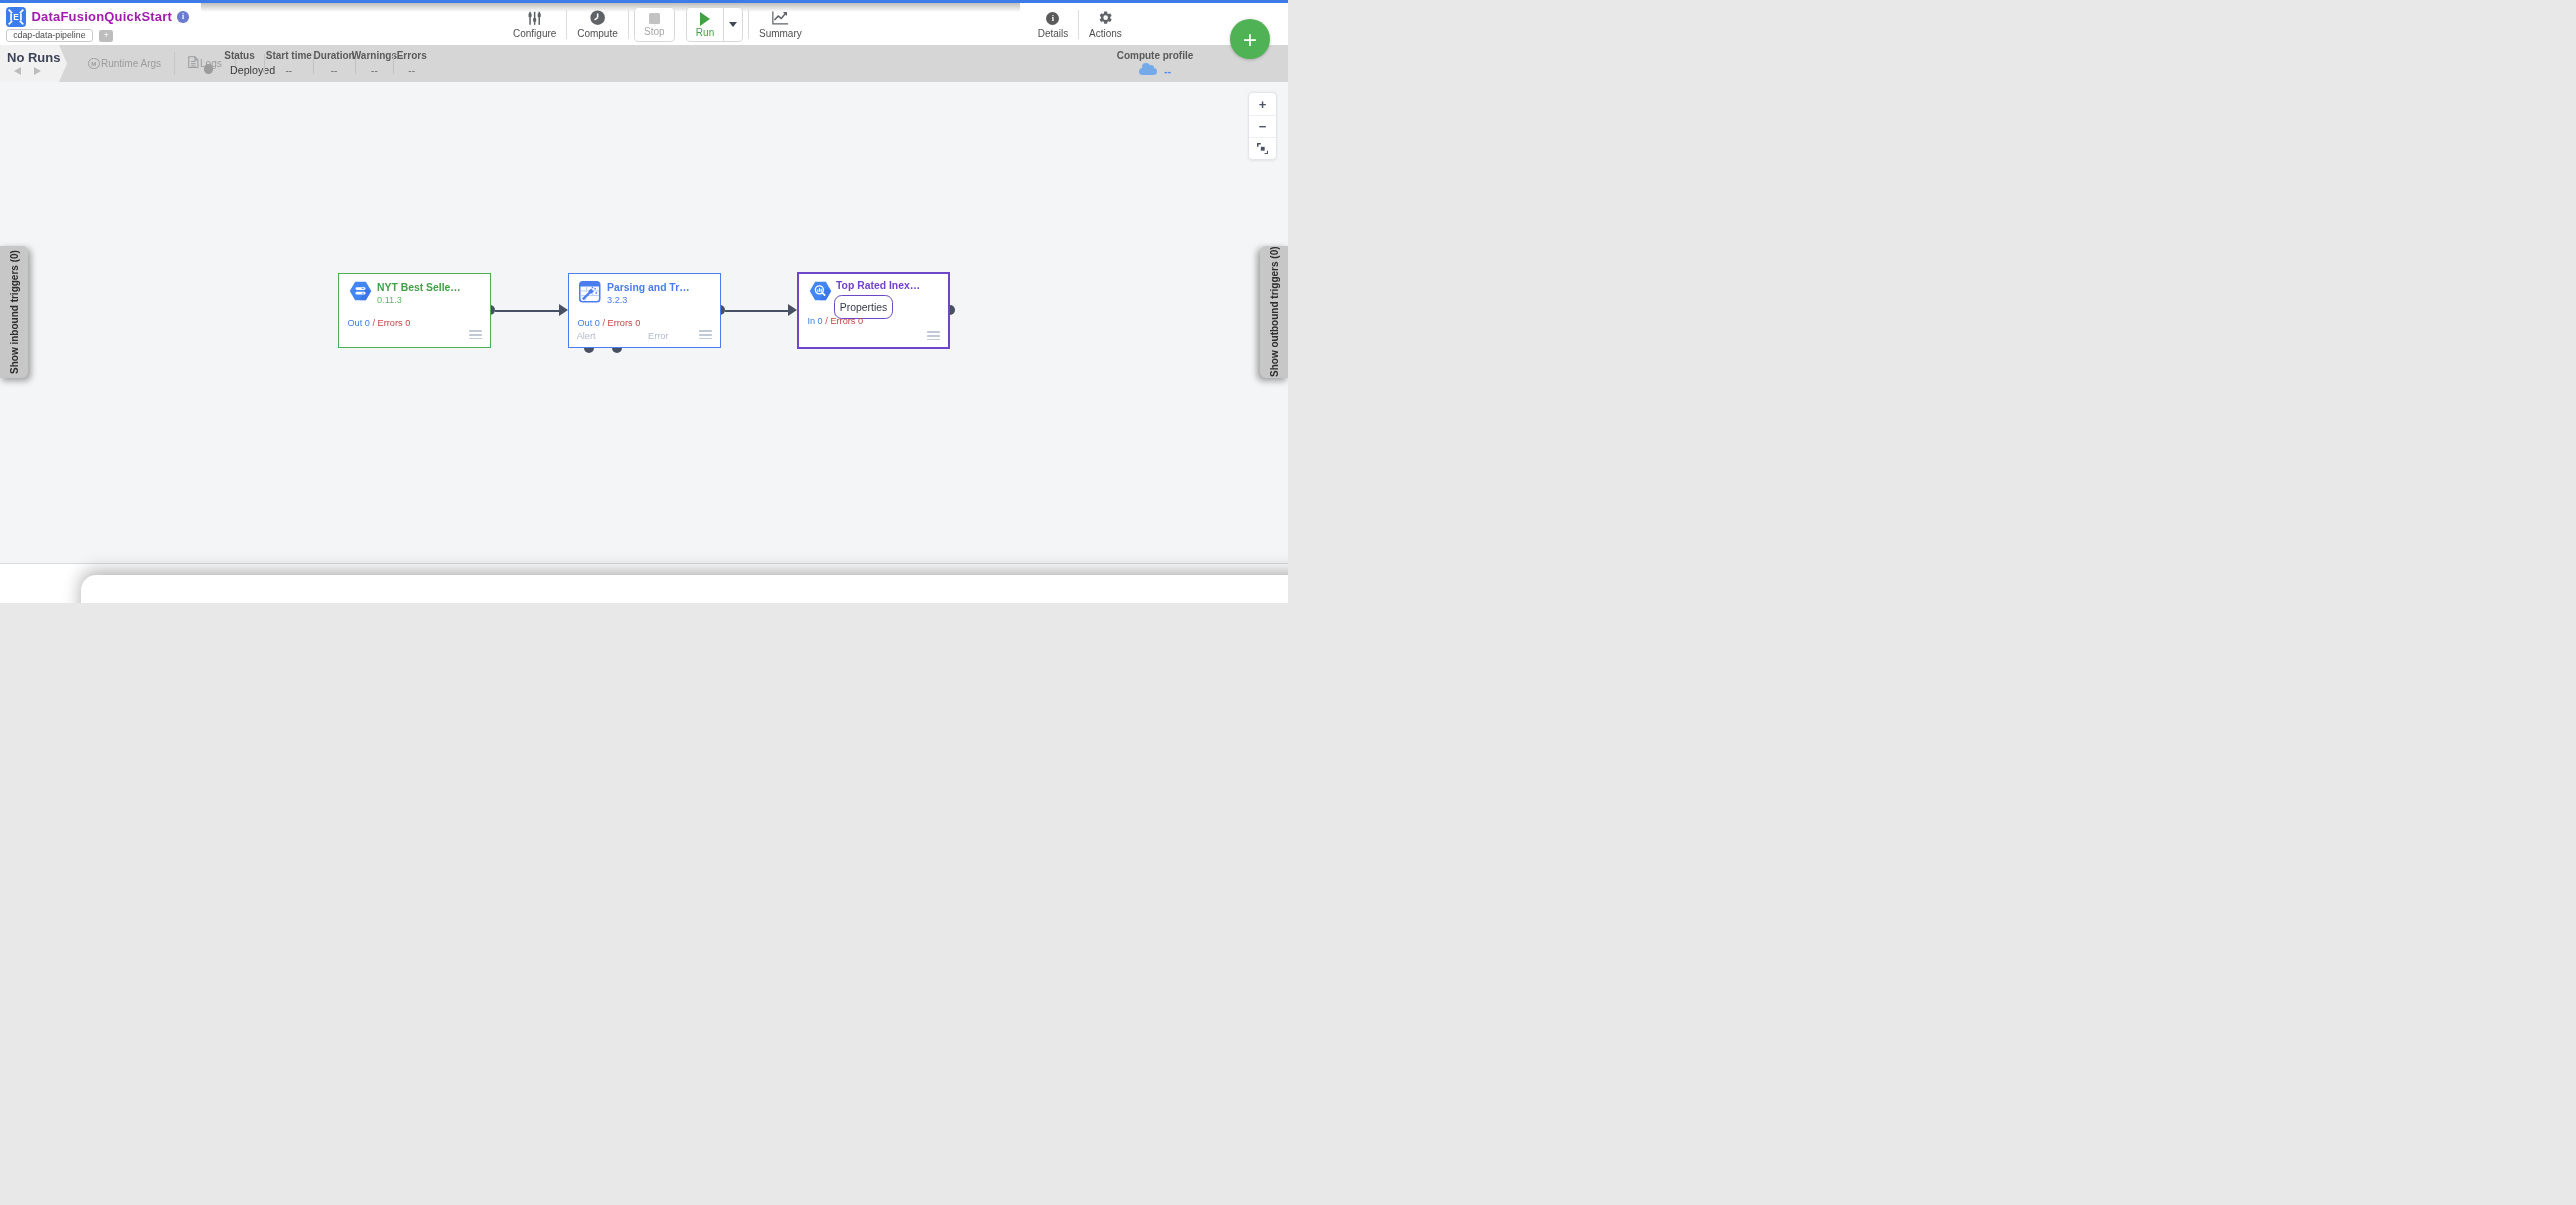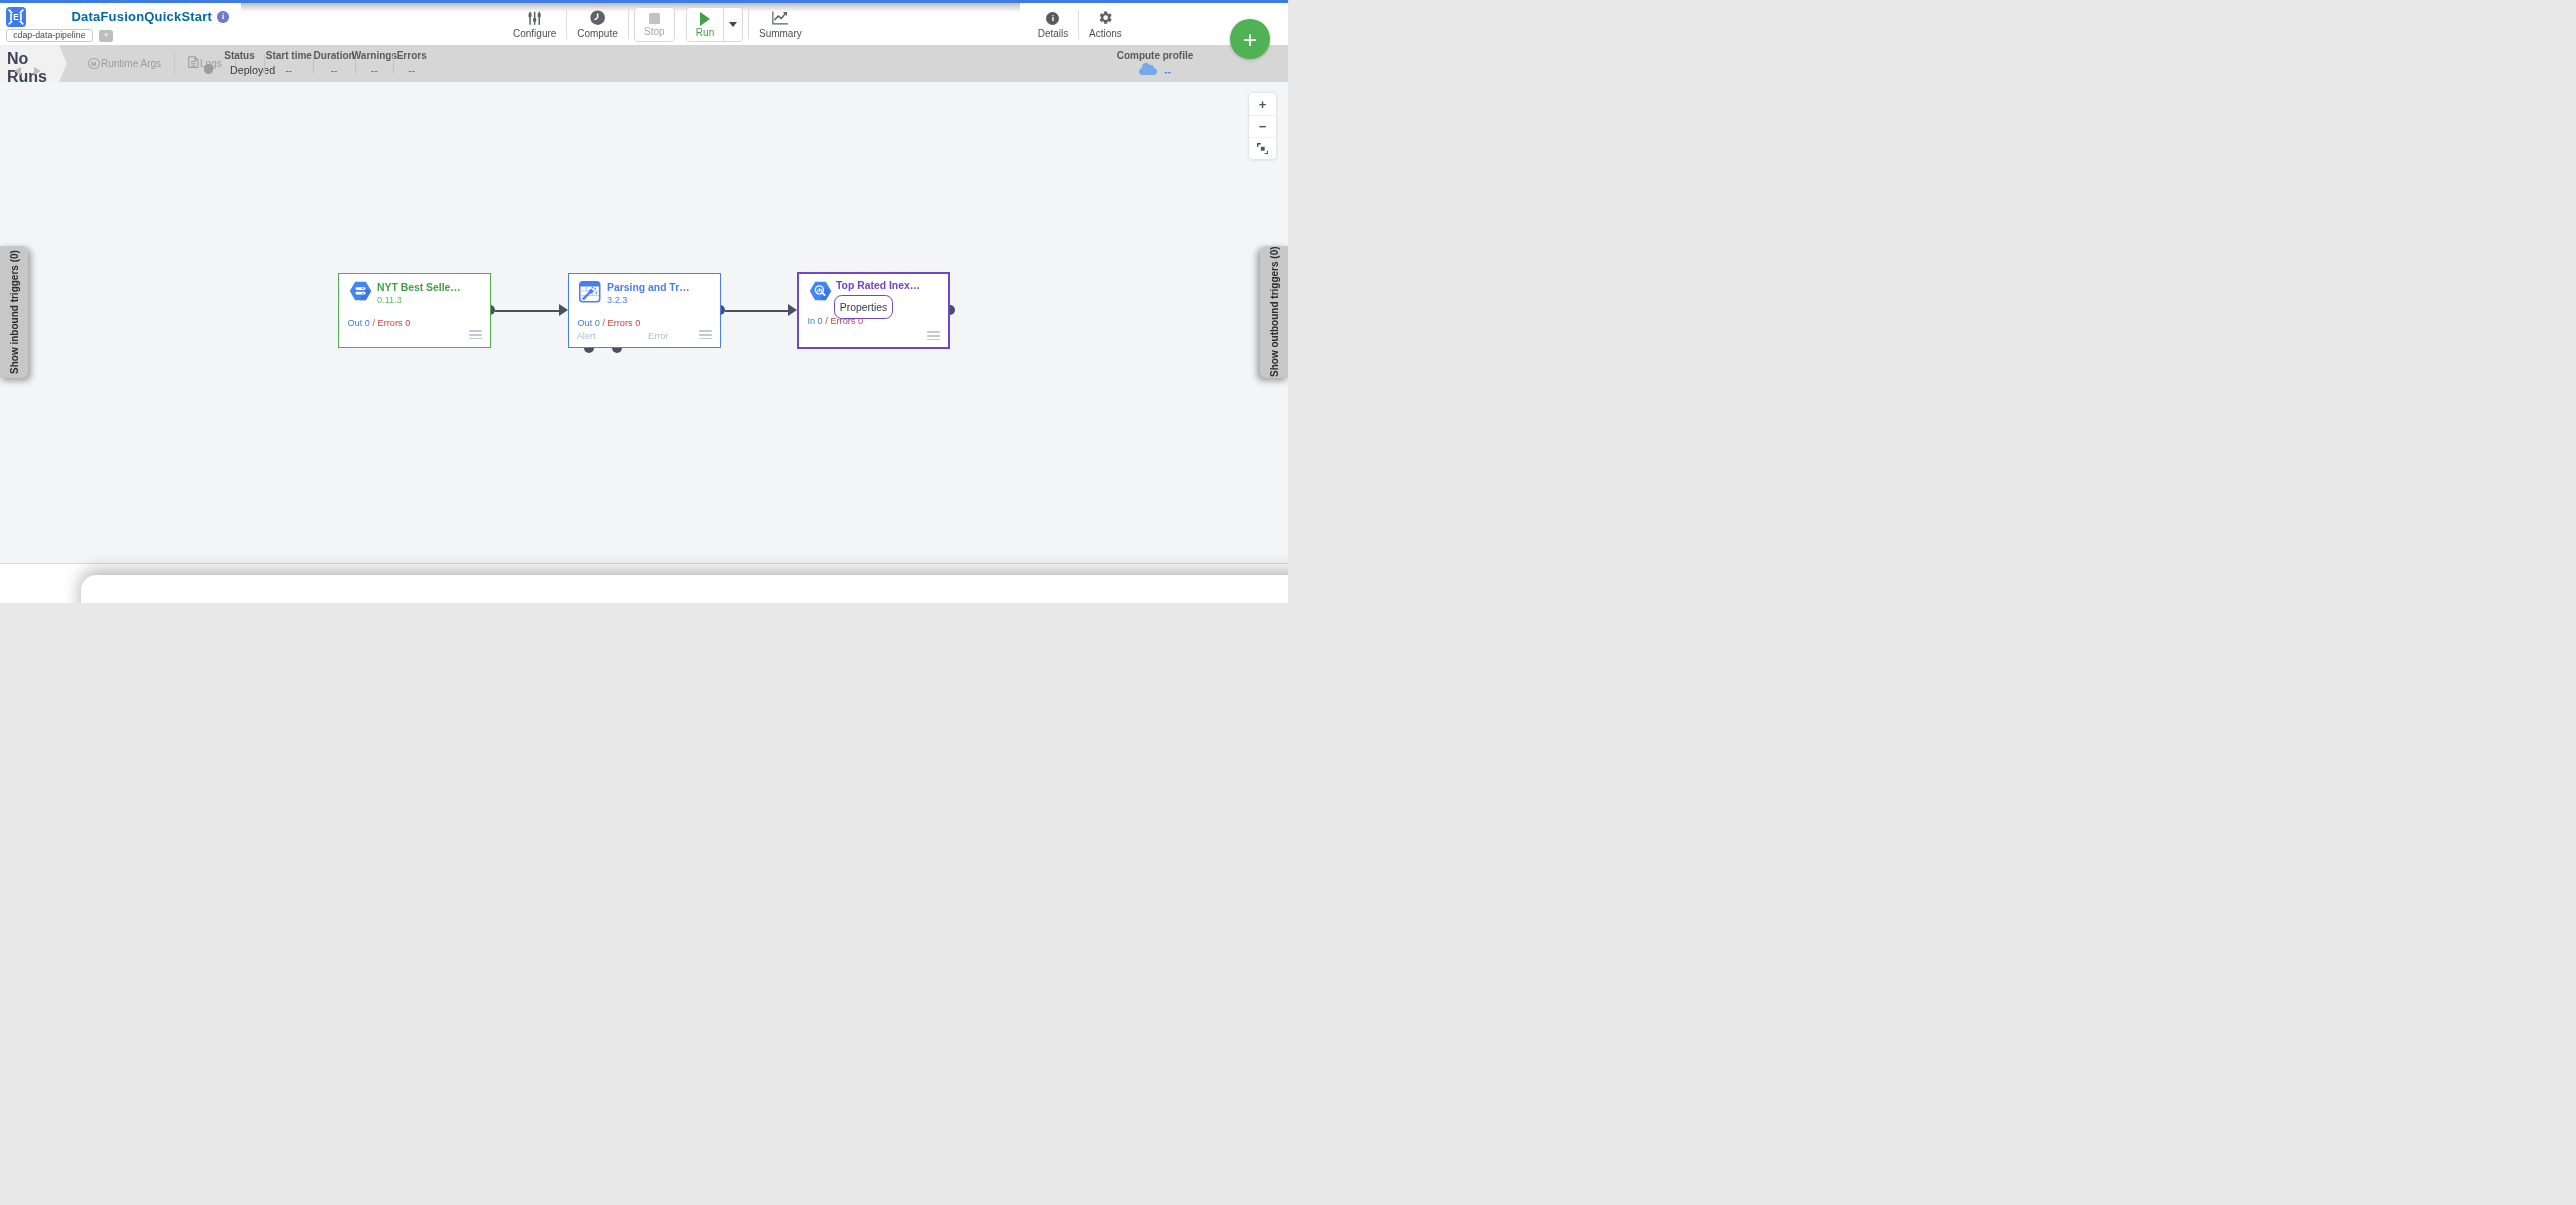--- a/index.html
+++ b/index.html
@@ -11,21 +11,21 @@
   
   .topbar { position:absolute; top:0; left:0; right:0; height:3.1px; background:#3D7CE6; z-index:30; }
 
   
   .header { position:absolute; top:3.1px; left:0; right:0; height:42px; background:#fff; z-index:20; }
   .header-shade { position:absolute; top:0; left:190px; right:192px; height:9.2px;
                   background:linear-gradient(to bottom,#bcbcbc,#ffffff); }
   .header-left { position:absolute; top:0; left:6.1px; height:42px; background:#fff; padding-right:12.3px; z-index:2; }
   .title-row { display:flex; align-items:center; gap:5.4px; margin-top:3.8px; }
   .logo { width:20px; height:20px; display:block; }
-  .page-title { font-size:13px; font-weight:bold; color:#0369a1; letter-spacing:0.2px;margin-left:40px; }
+  .page-title { font-size:13px; font-weight:bold; color:#a21caf; letter-spacing:0.2px; }
   .info-badge { width:11.5px; height:11.5px; border-radius:50%; background:#6B7CD0; color:#fff;
                 font-size:7.7px; font-weight:bold; display:flex; align-items:center; justify-content:center;
                 font-family:"Liberation Serif", serif; cursor:pointer; }
   .tag-row { display:flex; align-items:center; gap:6.1px; margin-top:2.3px; }
   .tag-pill { height:13px; line-height:11.5px; padding:0 6.1px; border:0.8px solid #C9C9C9; border-radius:3.1px;
               font-size:8.8px; color:#4A4A4A; background:#fff; }
   .tag-add { width:14.6px; height:12.3px; background:#BDBDBD; border:none; border-radius:2.3px; color:#fff;
              font-size:9.2px; line-height:11.5px; text-align:center; cursor:pointer; }
 
   .toolbar-center { position:absolute; left:503px; top:0; height:42px; display:flex; align-items:center; z-index:2; }
@@ -54,21 +54,21 @@
                 font-weight:bold; display:flex; align-items:center; justify-content:center;
                 font-family:"Liberation Serif", serif; }
   .fab { position:absolute; left:1230px; top:16px; width:40px; height:40px; border-radius:50%;
          background:#4FB254; border:none; color:#fff; font-size:24.5px; font-weight:300; line-height:37px;
          text-align:center; z-index:40; cursor:pointer; box-shadow:0 0.8px 3.1px rgba(0,0,0,0.25); }
 
   
   .statusbar { position:absolute; top:45px; left:0; right:0; height:37px; background:#D6D6D6; z-index:10; }
   .no-runs { position:absolute; left:0; top:0; bottom:0; width:67px; background:#F1F1F1;
              clip-path:polygon(0 0, 59px 0, 67px 50%, 59px 100%, 0 100%); z-index:2; }
-  .no-runs-label { position:absolute; left:7px; top:5.4px; font-size:16px; font-weight:bold; color:#3D4458; }
+  .no-runs-label { position:absolute; left:7px; top:5.4px; font-size:13px; font-weight:bold; color:#3D4458; }
   .runs-prev, .runs-next { position:absolute; top:22px; width:0; height:0; border:none; background:none;
                            cursor:pointer; padding:0; }
   .runs-prev { left:14px; border-right:7px solid #BDBDBD; border-top:4.6px solid transparent; border-bottom:4.6px solid transparent; }
   .runs-next { left:34px; border-left:7px solid #BDBDBD; border-top:4.6px solid transparent; border-bottom:4.6px solid transparent; }
   .run-actions { position:absolute; left:75px; top:0; height:37px; display:flex; align-items:center; }
   .ra-item { display:flex; flex-direction:row; align-items:center; justify-content:center; gap:1.5px;
              height:37px; padding:0 13px; font-size:10px; color:#9B9C9E; cursor:pointer; }
   .ra-div { width:0.8px; height:23px; background:#C6C6C6; }
   .m-circle { width:11.5px; height:11.5px; border:1.1px solid #9B9C9E; border-radius:50%; font-size:6.1px;
               font-weight:bold; display:flex; align-items:center; justify-content:center; color:#9B9C9E; }

